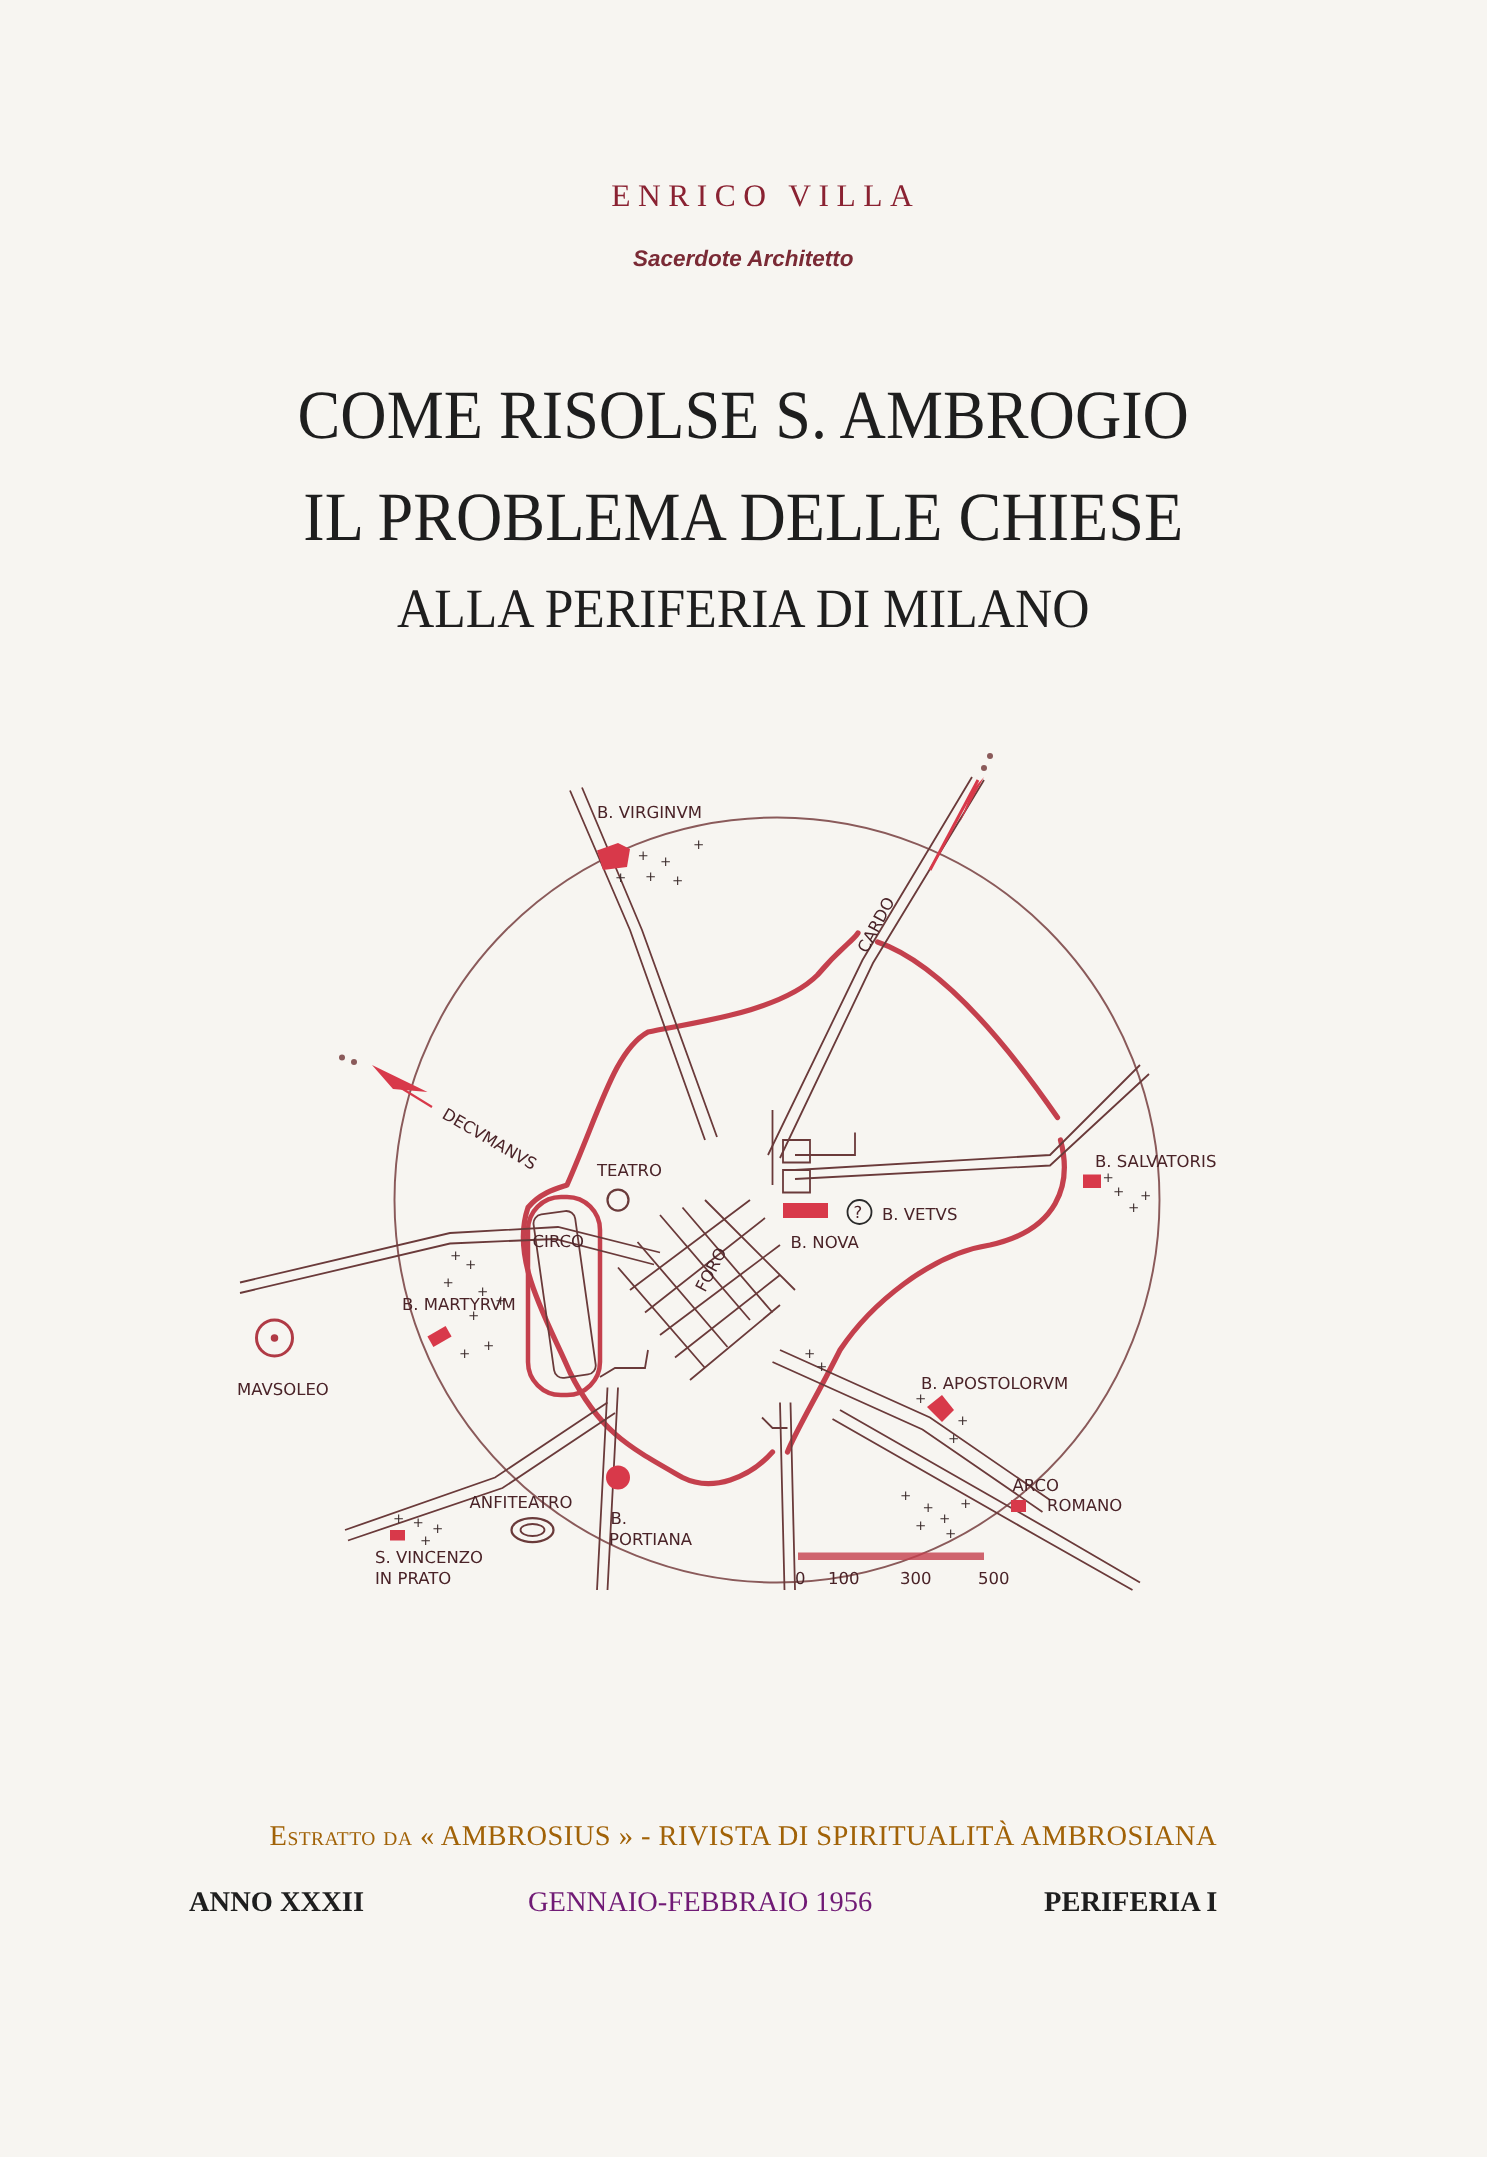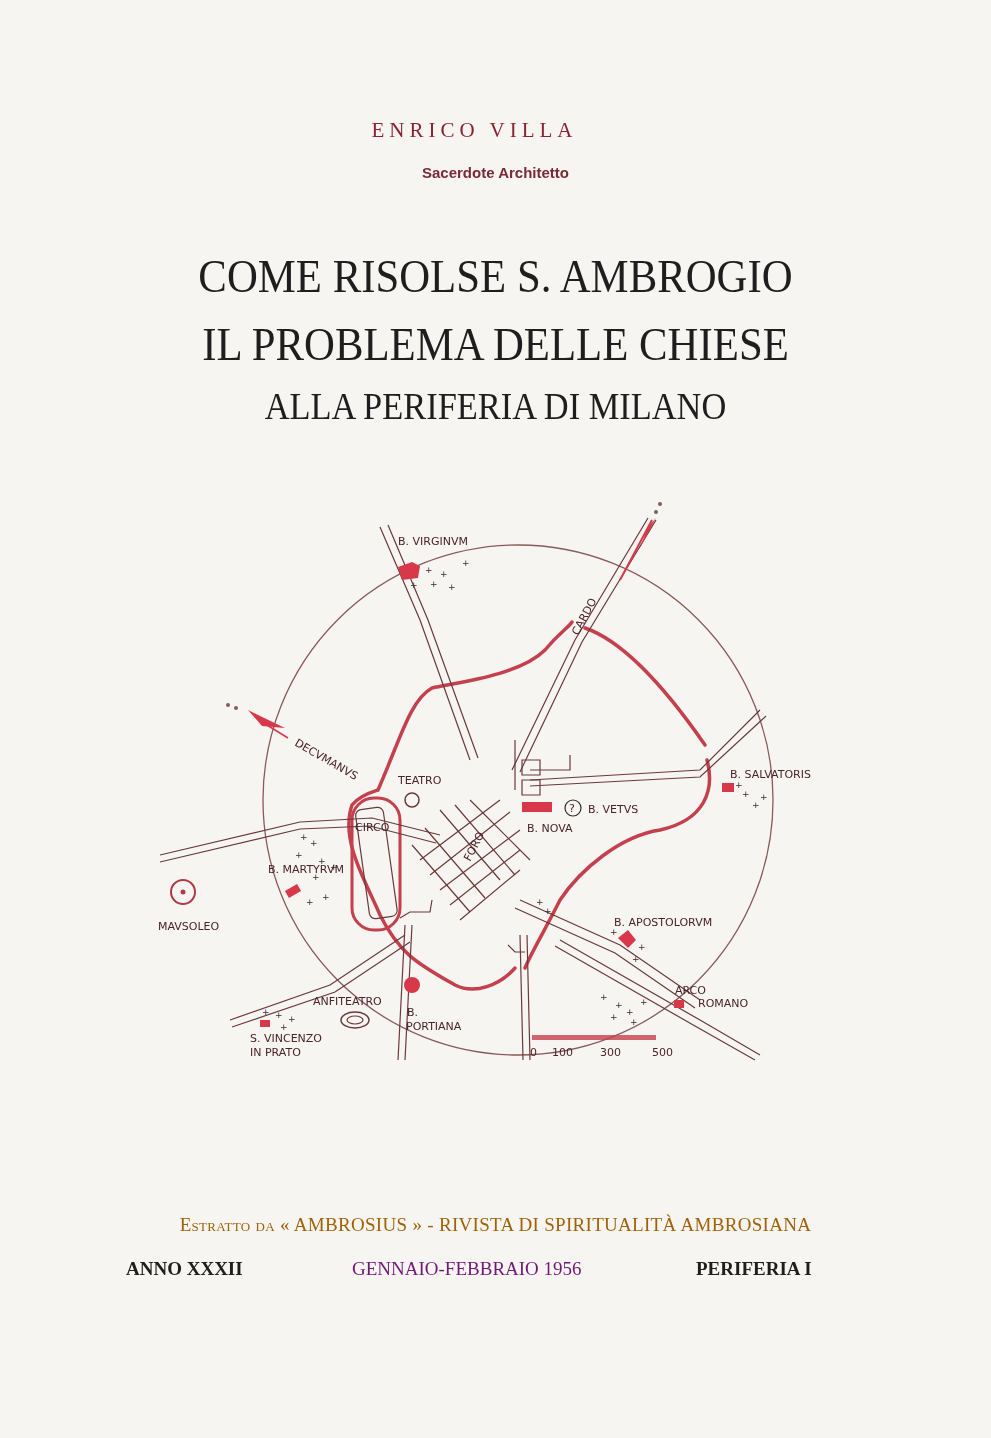--- a/index.html
+++ b/index.html
@@ -5,26 +5,26 @@
   html, body { margin:0; padding:0; }
   body {
     width:991px; height:1438px; position:relative; overflow:hidden;
     background:#f7f5f1;
     font-family:"Liberation Serif", serif;
   }
   .abs { position:absolute; }
   .author {
     top:118px; left:0; width:949px; text-align:center;
     font-family:"Liberation Serif", serif;
-    font-size:21px; letter-spacing:5px; color:#8a2232;
+    font-size:21px; letter-spacing:5px; color:#8a2232;padding-left:36px;
   }
   .role {
     top:164px; left:0; width:991px; text-align:center;
     font-family:"Liberation Sans", sans-serif;
-    font-weight:bold; font-size:15px; color:#7a2a35;
+    font-style:italic; font-weight:bold; font-size:15px; color:#7a2a35;
   }
   .title { left:0; width:991px; text-align:center; color:#1e1e1e;
     font-family:"Liberation Serif", serif; transform-origin:center; }
   .t1 { top:250px; font-size:46px; transform:scaleX(0.93); }
   .t2 { top:318px; font-size:46px; transform:scaleX(0.93); }
   .t3 { top:385px; font-size:37px; transform:scaleX(0.93); }
   .map { top:495px; left:140px; width:720px; height:570px; }
   .maplabel { font-family:"DejaVu Sans", sans-serif; font-size:11px; fill:#4a2328; }
   .foot1 { top:1214px; left:0; width:991px; text-align:center;
     font-size:19px; color:#a16207; letter-spacing:0.3px; }

